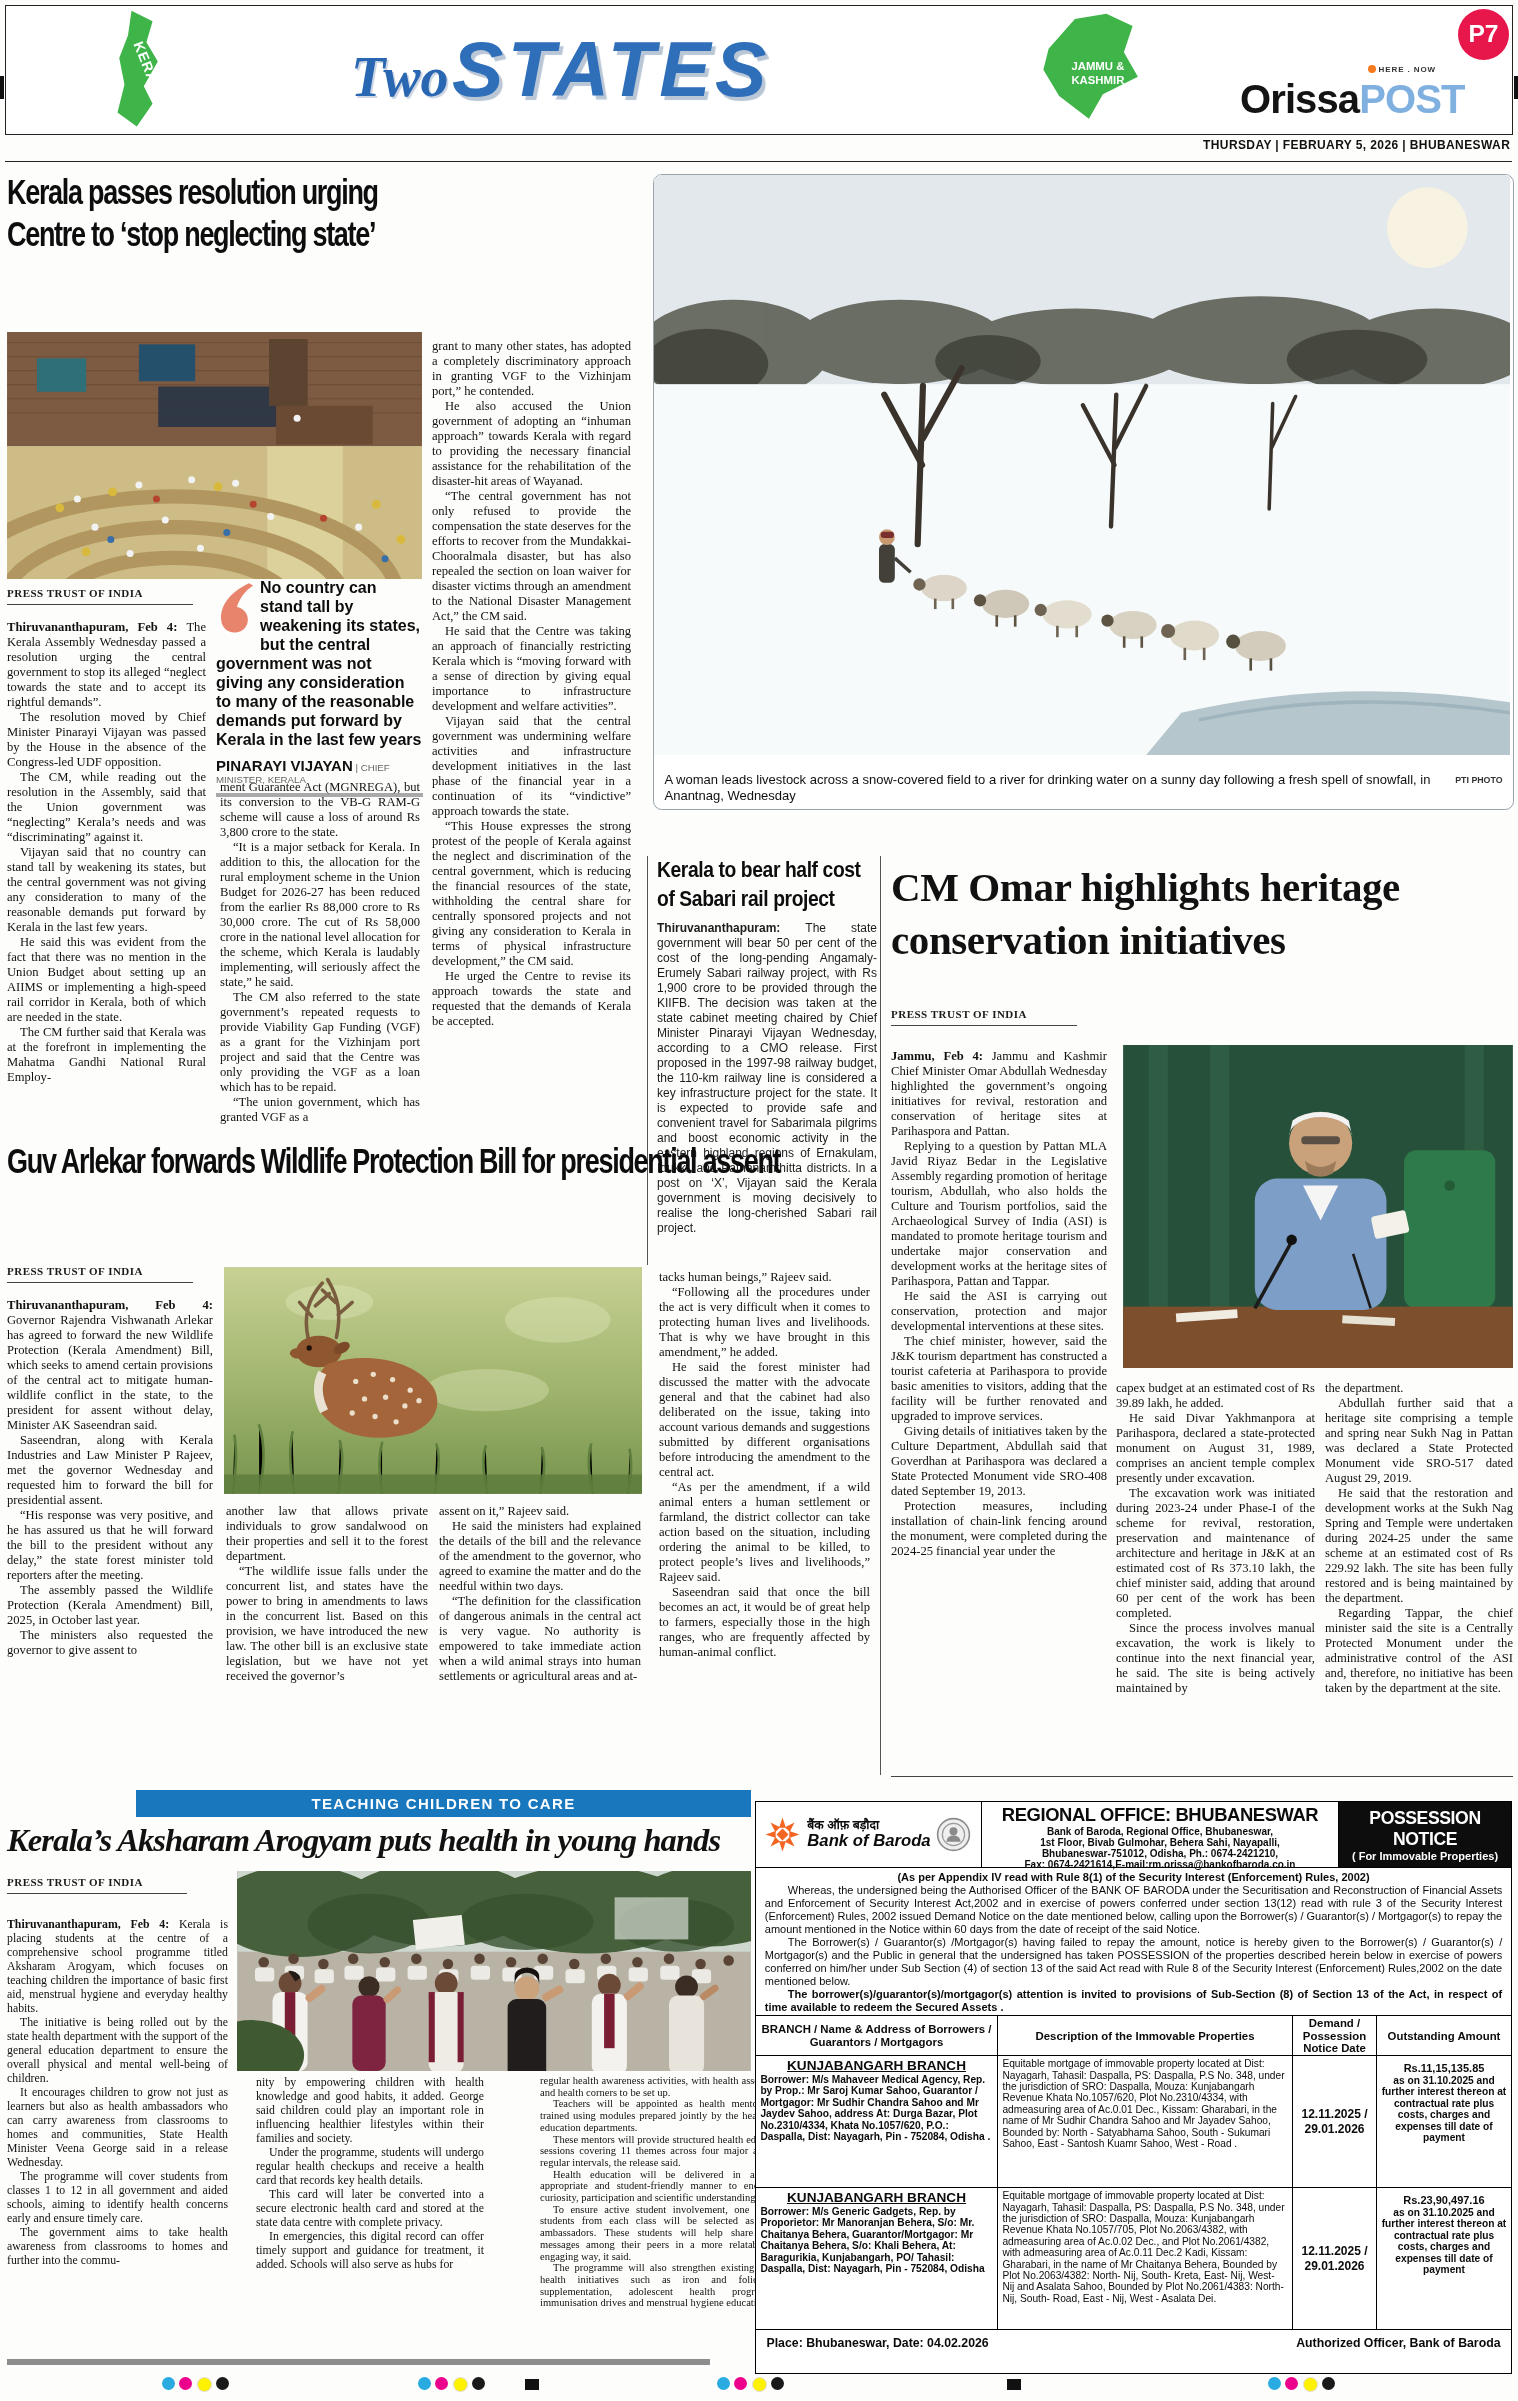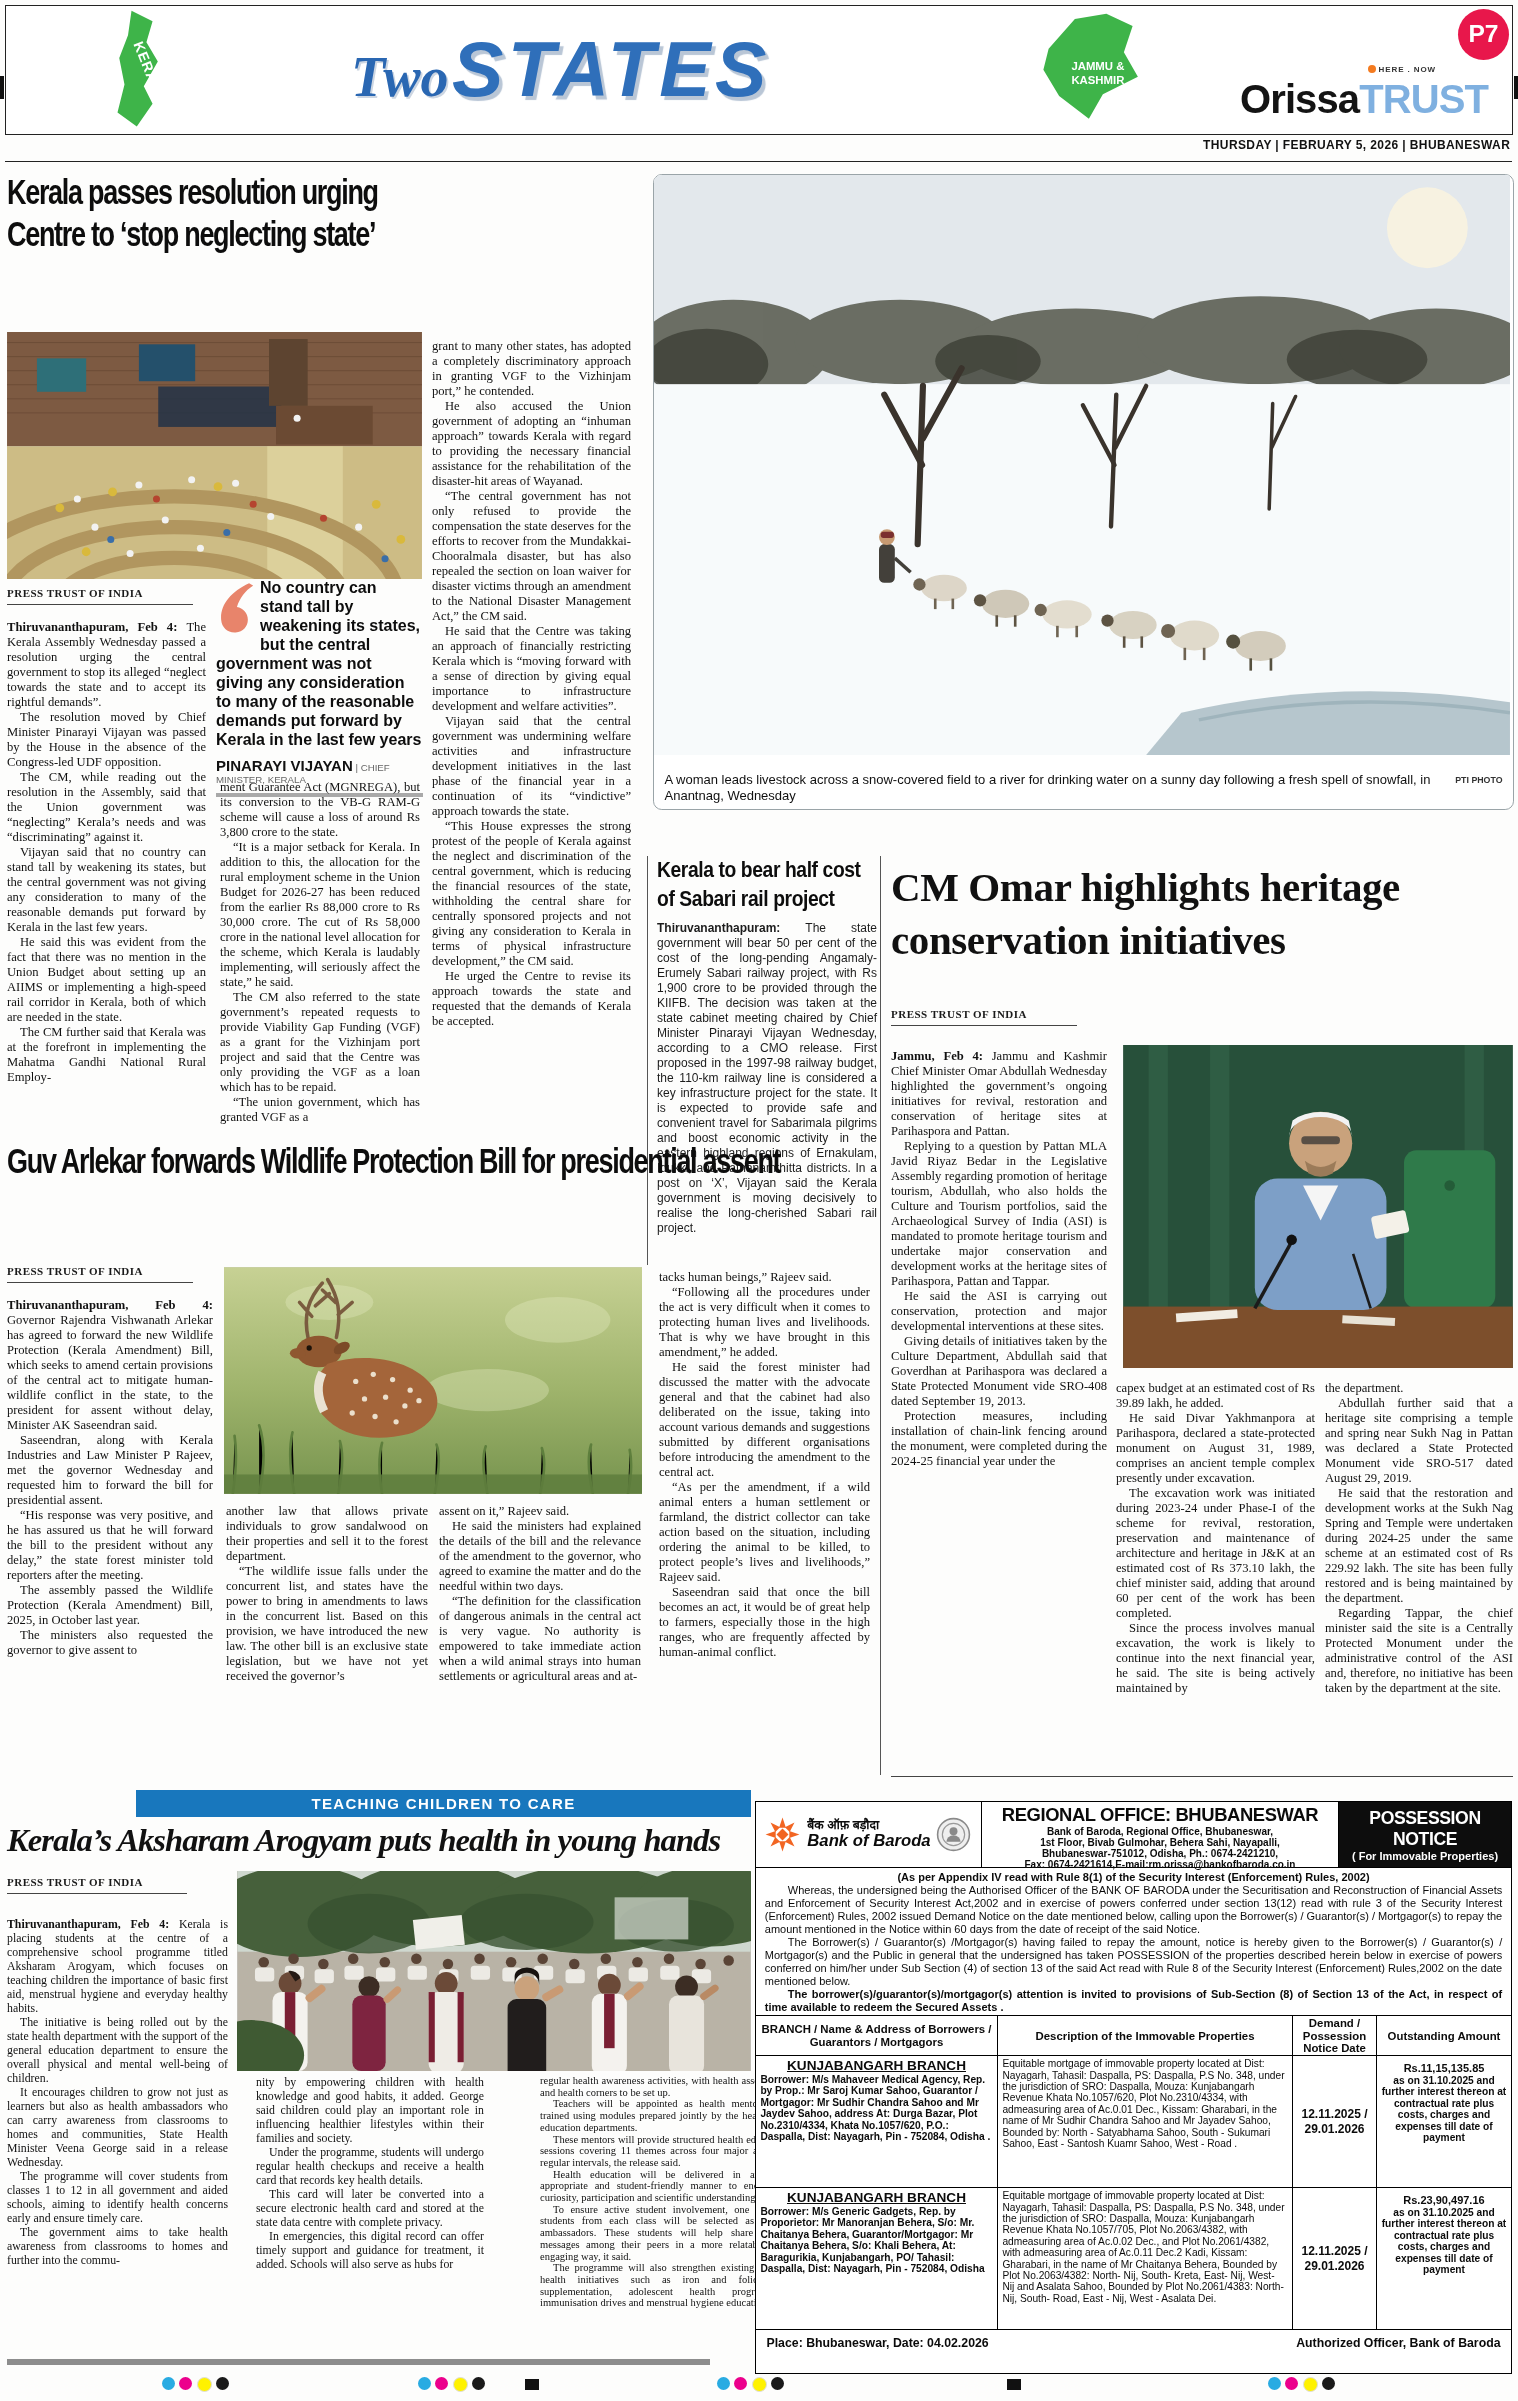--- a/index.html
+++ b/index.html
@@ -110,21 +110,21 @@
       <polygon points="12,42 42,8 78,2 108,16 98,46 114,74 74,94 58,122 24,96 6,66" fill="#3eb449"></polygon>
       <text x="38" y="66" fill="#fff" font-family="Liberation Sans,sans-serif" font-weight="bold" font-size="13">JAMMU &amp;</text>
       <text x="38" y="82" fill="#fff" font-family="Liberation Sans,sans-serif" font-weight="bold" font-size="13">KASHMIR</text>
     </svg>
   </div>
 
   <div class="abs brand-tag">
     <span class="tag-dot"></span><span>HERE . NOW</span>
   </div>
   <div class="abs brand">
-    <span class="o">Orissa</span><span class="p">TRUST</span>
+    <span class="o">Orissa</span><span class="p">POST</span>
   </div>
 
   <div class="abs p7">P7</div>
 
   <div class="abs dateline">THURSDAY | FEBRUARY 5, 2026 | BHUBANESWAR</div>
   <div class="abs rule" style="left:5.3px;top:161px;width:1507px;height:1.3px;"></div>
   <div class="abs" style="left:0;top:76px;width:4.4px;height:23px;background:#111;"></div>
   <div class="abs" style="left:1514px;top:76px;width:4.4px;height:23px;background:#111;"></div>
 
   <div class="abs hl hl-lead" style="left:7px;top:172px;width:413px;">
@@ -360,20 +360,21 @@
       <line x1="282" y1="300" x2="262" y2="238" stroke="#1b1b1b" stroke-width="3"></line>
       <rect x="282" y="196" width="40" height="26" rx="4" fill="#f4f1e8" transform="rotate(-12 282 196)"></rect>
     </svg>
   </div>
 
   <div class="abs bcol" style="left:891px;top:1049px;width:216px;height:703px;">
     <p class="pfirst"><b class="dl">Jammu, Feb 4:</b><span>Jammu and Kashmir Chief Minister Omar Abdullah Wednesday highlighted the government’s ongoing initiatives for revival, restoration and conservation of heritage sites at Parihaspora and Pattan.</span></p>
     <div>
         <p>Replying to a question by Pattan MLA Javid Riyaz Bedar in the Legislative Assembly regarding promotion of heritage tourism, Abdullah, who also holds the Culture and Tourism portfolios, said the Archaeological Survey of India (ASI) is mandated to promote heritage tourism and undertake major conservation and development works at the heritage sites of Parihaspora, Pattan and Tappar.</p>
         <p>He said the ASI is carrying out conservation, protection and major developmental interventions at these sites.</p>
+        <p>The chief minister, however, said the J&amp;K tourism department has constructed a tourist cafeteria at Parihaspora to provide basic amenities to visitors, adding that the facility will be further renovated and upgraded to improve services.</p>
         <p>Giving details of initiatives taken by the Culture Department, Abdullah said that Goverdhan at Parihaspora was declared a State Protected Monument vide SRO-408 dated September 19, 2013.</p>
         <p>Protection measures, including installation of chain-link fencing around the monument, were completed during the 2024-25 financial year under the</p>
       </div>
   </div>
   <div class="abs bcol cont" style="left:1116px;top:1381px;width:199px;height:385px;">
       <p>capex budget at an estimated cost of Rs 39.89 lakh, he added.</p>
       <p>He said Divar Yakhmanpora at Parihaspora, declared a state-protected monument on August 31, 1989, comprises an ancient temple complex presently under excavation.</p>
       <p>The excavation work was initiated during 2023-24 under Phase-I of the scheme for revival, restoration, preservation and maintenance of architecture and heritage in J&amp;K at an estimated cost of Rs 373.10 lakh, the chief minister said, adding that around 60 per cent of the work has been completed.</p>
       <p>Since the process involves manual excavation, the work is likely to continue into the next financial year, he said. The site is being actively maintained by</p>
     </div>

